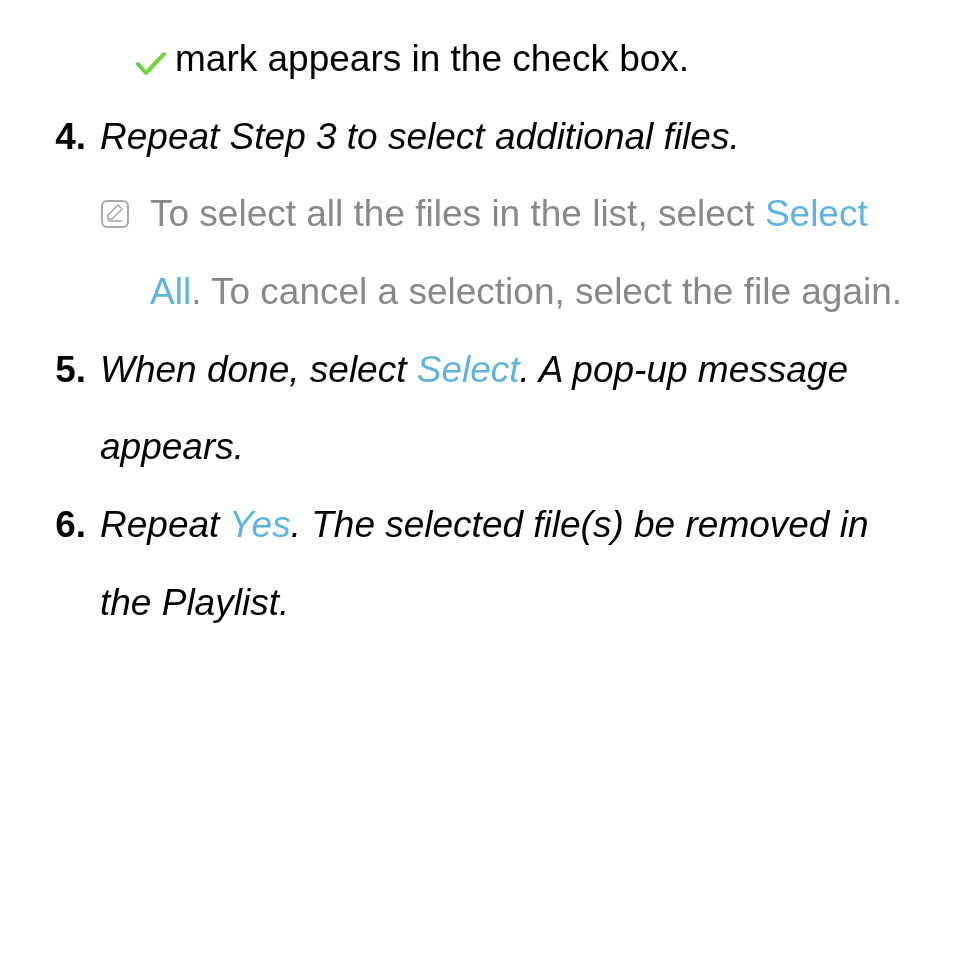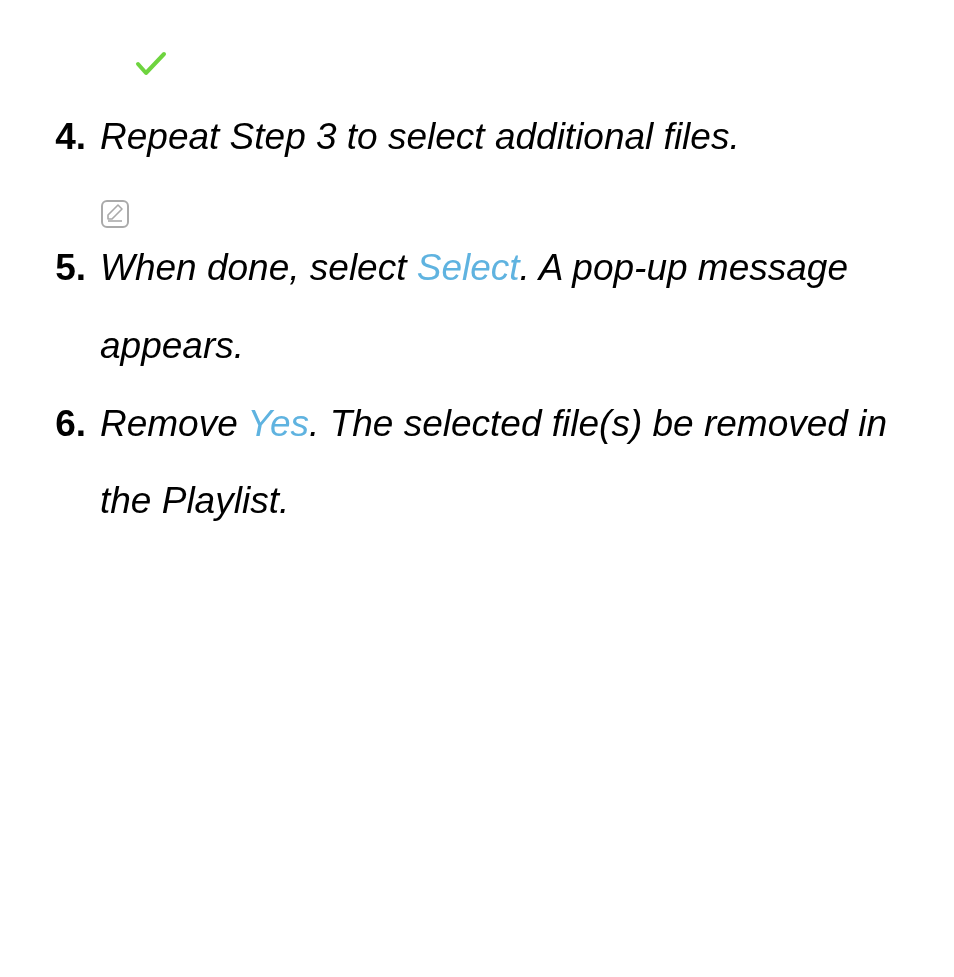--- a/index.html
+++ b/index.html
@@ -76,42 +76,46 @@
   </style>
 </head>
 <body>
 
 <div class="line-with-check">
   <span class="check-icon">
     <svg viewBox="0 0 32 28">
       <path d="M 3 14 L 11 23 L 29 4" stroke="#6ed43f" stroke-width="4" fill="none" stroke-linecap="round" stroke-linejoin="round"></path>
     </svg>
   </span>
+  <span>mark appears in the check box.</span>
 </div>
 
 <div class="step-row">
   <div class="step-number">4.</div>
   <div class="step-body">Repeat Step 3 to select additional files.</div>
 </div>
 
 <div class="note-row">
   <div class="note-icon">
     <svg viewBox="0 0 30 30">
       <rect x="2" y="2" width="26" height="26" rx="5" ry="5" fill="none" stroke="#aaaaaa" stroke-width="2"></rect>
       <path d="M 8 20 L 8 16 L 18 6 L 22 10 L 12 20 Z" fill="none" stroke="#aaaaaa" stroke-width="1.6" stroke-linejoin="round"></path>
       <line x1="8" y1="22" x2="22" y2="22" stroke="#aaaaaa" stroke-width="1.6"></line>
     </svg>
   </div>
+  <div class="note-body">
+    <span>To select all the files in the list, select </span><span class="highlight">Select All</span><span>. To cancel a selection, select the file again.</span>
+  </div>
 </div>
 
 <div class="step-row">
   <div class="step-number">5.</div>
   <div class="step-body">
     <span>When done, select </span><span class="highlight">Select</span><span>. A pop-up message appears.</span>
   </div>
 </div>
 
 <div class="step-row">
   <div class="step-number">6.</div>
   <div class="step-body">
-    <span>Remove </span><span class="highlight">Yes</span><span>. The selected file(s) be removed in the Playlist.</span>
+    <span>Repeat </span><span class="highlight">Yes</span><span>. The selected file(s) be removed in the Playlist.</span>
   </div>
 </div>
 
 </body></html>

